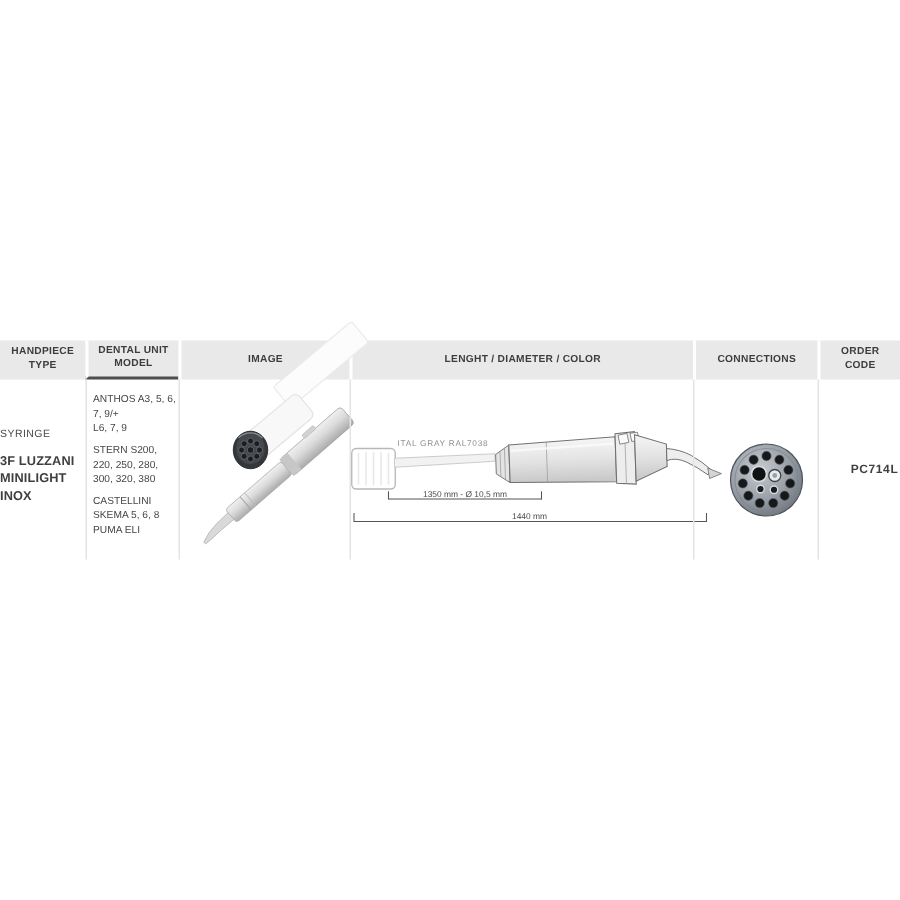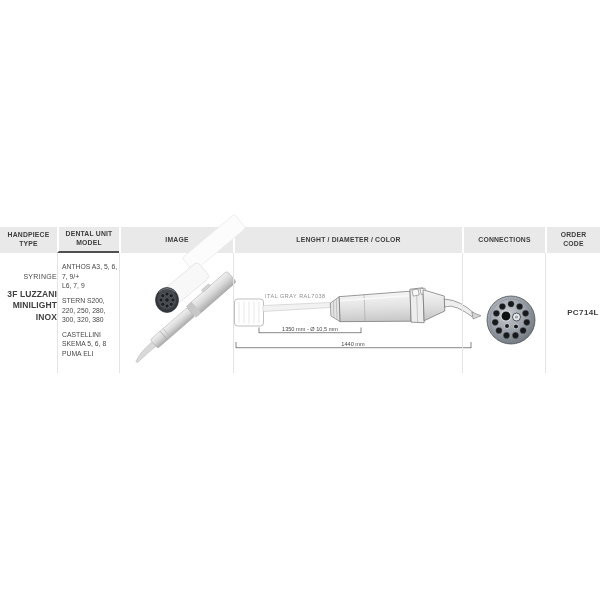--- a/index.html
+++ b/index.html
@@ -22,21 +22,21 @@
   .td { position:relative; border-left:1px solid #e4e4e4; }
   .td:first-child { border-left:none; }
 
   .c1 { width:57px; }
   .c2 { width:62px; }
   .c3 { width:114px; }
   .c4 { width:229px; }
   .c5 { width:83px; }
   .c6 { width:55px; }
 
-  .td.c1 { text-align:right; padding-top:20px; }
+  .td.c1 { text-align:left; padding-top:33px; }
   .syringe-label { font-size:7px; color:#4a4a4a; letter-spacing:0.3px; }
   .product-name { margin-top:9px; font-weight:bold; font-size:8.5px; line-height:1.35;
                   color:#3f3f3f; white-space:pre-line; letter-spacing:0.1px; }
 
   .td.c2 { padding:9px 1px 6px 4px; font-size:6.8px; color:#474747; line-height:1.42; }
   .td.c2 p { white-space:pre-line; margin-bottom:5px; }
 
   .td.c3 svg { position:absolute; top:-28px; left:0; overflow:visible; }
   .td.c4 svg { position:absolute; top:0; left:0; overflow:visible; }
   .td.c5 svg { position:absolute; top:0; left:0; }

